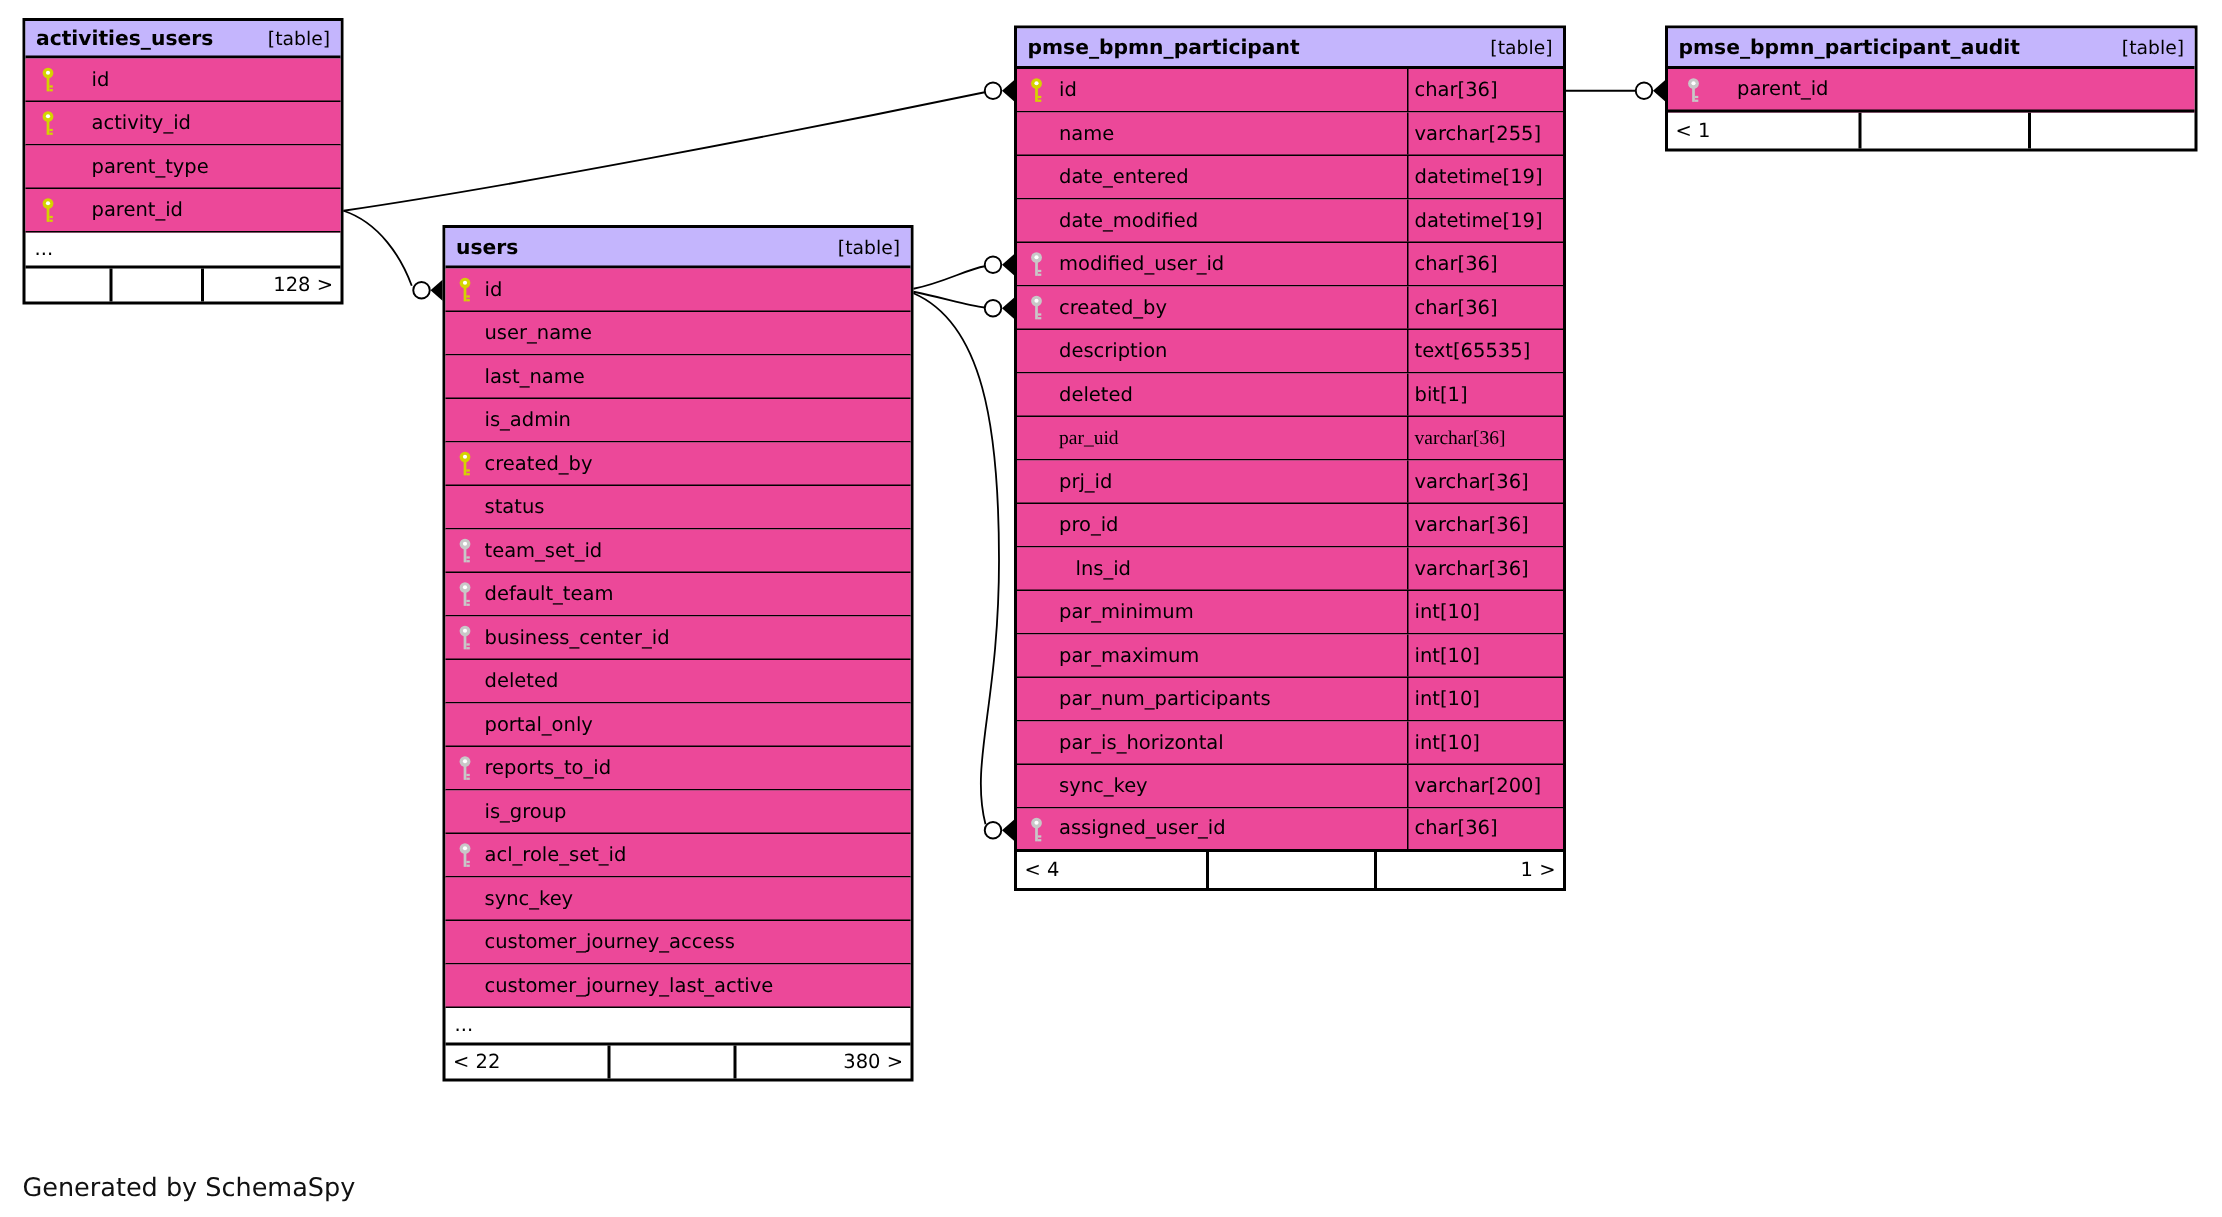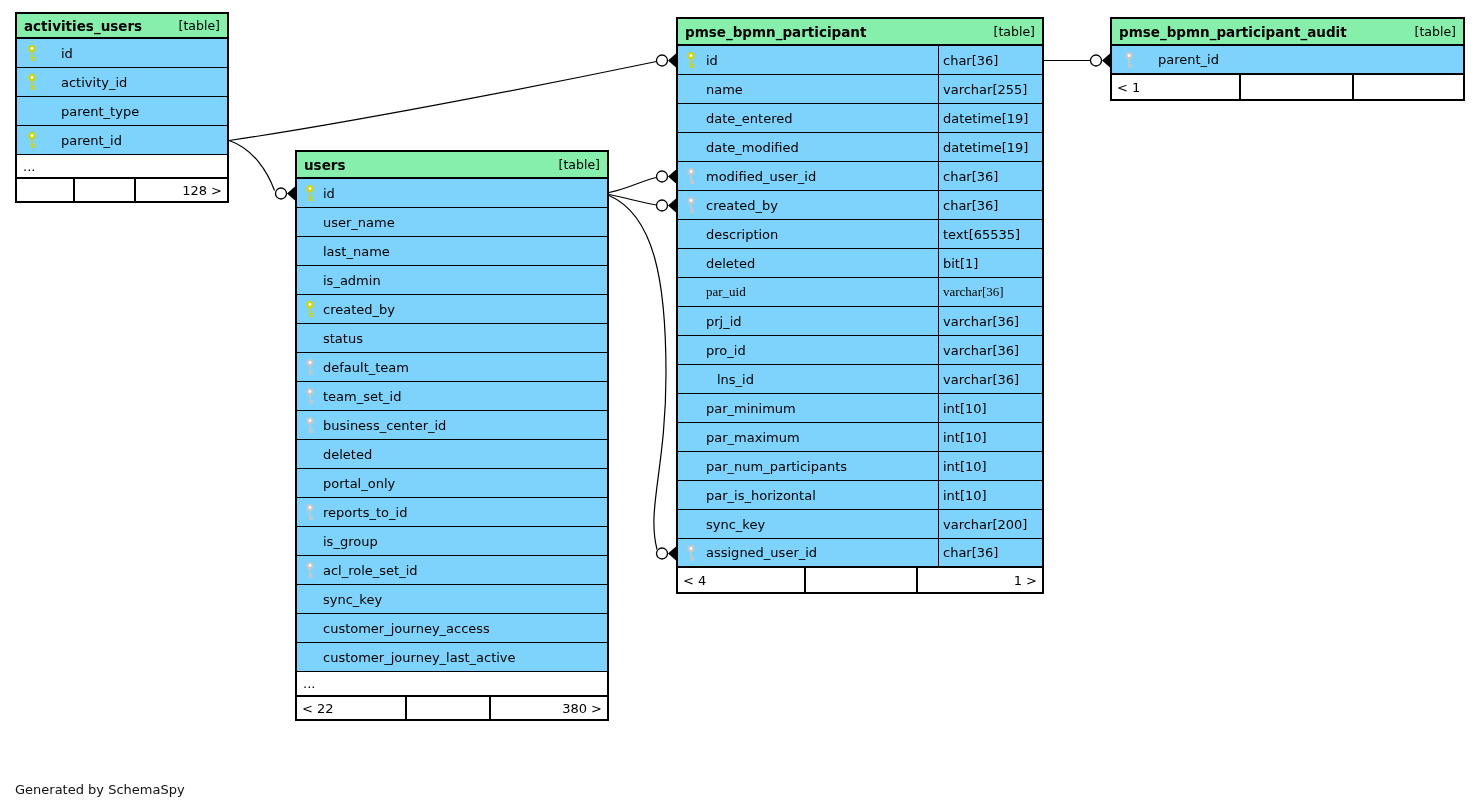--- a/index.html
+++ b/index.html
@@ -6,28 +6,28 @@
   .canvas{
     position:relative;width:1481px;height:811px;background:#ffffff;overflow:hidden;
     font-family:"DejaVu Sans","Liberation Sans",sans-serif;color:#000;
   }
   .tbl{
     position:absolute;background:#fff;border:2px solid #000;box-sizing:border-box;
     font-size:13px;
   }
   .hdr{
     display:flex;justify-content:space-between;align-items:center;
-    background:#86efac;border-bottom:2px solid #000;box-sizing:border-box;
+    background:#c4b5fd;border-bottom:2px solid #000;box-sizing:border-box;
     padding:0 7px;
   }
   .hdr .title{font-weight:bold;font-size:13.5px;white-space:nowrap;}
   .hdr .tag{font-size:12.5px;white-space:nowrap;}
   .row{
     position:relative;display:flex;align-items:center;
-    border-bottom:1px solid #000;box-sizing:border-box;background:#7dd3fc;white-space:nowrap;
+    border-bottom:1px solid #000;box-sizing:border-box;background:#ec4899;white-space:nowrap;
   }
   .row .keyicon{position:absolute;top:50%;transform:translateY(-50%);line-height:0;}
   .row .colname{display:inline-block;}
   .row .typecell{
     position:absolute;top:0;bottom:0;right:0;border-left:1px solid #000;
     display:flex;align-items:center;padding-left:4px;box-sizing:border-box;overflow:hidden;
   }
   .ellipsis{
     display:flex;align-items:center;padding-left:6px;
     border-bottom:1px solid #000;box-sizing:border-box;font-size:13px;
@@ -35,21 +35,21 @@
   .footer{display:flex;box-sizing:border-box;}
   .fcell{
     display:flex;align-items:center;box-sizing:border-box;
     padding:0 5px;font-size:13px;overflow:hidden;white-space:nowrap;
   }
   .fcell + .fcell{border-left:2px solid #000;}
   .fcell.right{justify-content:flex-end;}
   .fcell.grow{flex:1;}
   #overlay{position:absolute;left:0;top:0;z-index:6;pointer-events:none;}
   .note{
-    position:absolute;left:15px;top:782px;font-size:13px;color:#111;
+    position:absolute;left:15px;top:782px;font-size:17px;color:#111;
   }
 </style>
 </head>
 <body>
 
 <div class="canvas">
   <svg id="overlay" width="1481" height="811">
       <g>
         <path d="M229,140.5 C339,124.5 526.5,88.5 656.5,61.5" fill="none" stroke="#000000" stroke-width="1.2"></path>
         <circle cx="662" cy="60.5" r="5.5" fill="#ffffff" stroke="#000000" stroke-width="1.3"></circle>
@@ -165,31 +165,31 @@
           <span class="colname" style="padding-left: 26px;">status</span>
         </div>
         <div class="row" style="height: 29px;">
           <span class="keyicon" style="left: 8px;"><svg width="11" height="17" viewBox="0 0 11 17">
               <circle cx="5" cy="4.2" r="3.6" fill="#c8c8c8"></circle>
               <circle cx="5" cy="4" r="1.4" fill="#ffffff"></circle>
               <rect x="4.1" y="7.2" width="1.8" height="9.2" fill="#c8c8c8"></rect>
               <rect x="5.9" y="12.4" width="2.3" height="1.5" fill="#c8c8c8"></rect>
               <rect x="5.9" y="14.9" width="2.3" height="1.5" fill="#c8c8c8"></rect>
             </svg></span>
+          <span class="colname" style="padding-left: 26px;">team_set_id</span>
+        </div>
+        <div class="row" style="height: 29px;">
+          <span class="keyicon" style="left: 8px;"><svg width="11" height="17" viewBox="0 0 11 17">
+              <circle cx="5" cy="4.2" r="3.6" fill="#c8c8c8"></circle>
+              <circle cx="5" cy="4" r="1.4" fill="#ffffff"></circle>
+              <rect x="4.1" y="7.2" width="1.8" height="9.2" fill="#c8c8c8"></rect>
+              <rect x="5.9" y="12.4" width="2.3" height="1.5" fill="#c8c8c8"></rect>
+              <rect x="5.9" y="14.9" width="2.3" height="1.5" fill="#c8c8c8"></rect>
+            </svg></span>
           <span class="colname" style="padding-left: 26px;">default_team</span>
-        </div>
-        <div class="row" style="height: 29px;">
-          <span class="keyicon" style="left: 8px;"><svg width="11" height="17" viewBox="0 0 11 17">
-              <circle cx="5" cy="4.2" r="3.6" fill="#c8c8c8"></circle>
-              <circle cx="5" cy="4" r="1.4" fill="#ffffff"></circle>
-              <rect x="4.1" y="7.2" width="1.8" height="9.2" fill="#c8c8c8"></rect>
-              <rect x="5.9" y="12.4" width="2.3" height="1.5" fill="#c8c8c8"></rect>
-              <rect x="5.9" y="14.9" width="2.3" height="1.5" fill="#c8c8c8"></rect>
-            </svg></span>
-          <span class="colname" style="padding-left: 26px;">team_set_id</span>
         </div>
         <div class="row" style="height: 29px;">
           <span class="keyicon" style="left: 8px;"><svg width="11" height="17" viewBox="0 0 11 17">
               <circle cx="5" cy="4.2" r="3.6" fill="#c8c8c8"></circle>
               <circle cx="5" cy="4" r="1.4" fill="#ffffff"></circle>
               <rect x="4.1" y="7.2" width="1.8" height="9.2" fill="#c8c8c8"></rect>
               <rect x="5.9" y="12.4" width="2.3" height="1.5" fill="#c8c8c8"></rect>
               <rect x="5.9" y="14.9" width="2.3" height="1.5" fill="#c8c8c8"></rect>
             </svg></span>
           <span class="colname" style="padding-left: 26px;">business_center_id</span>

